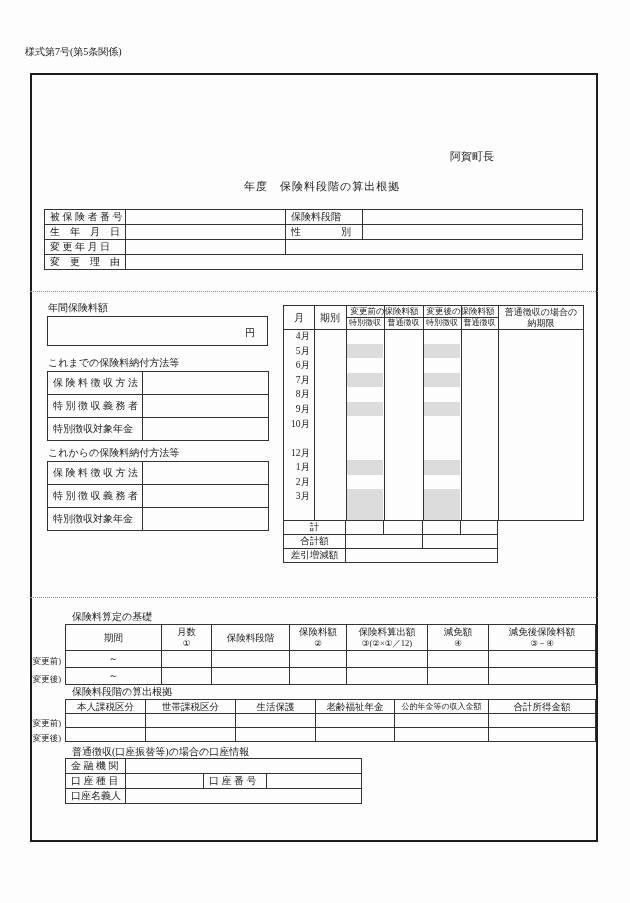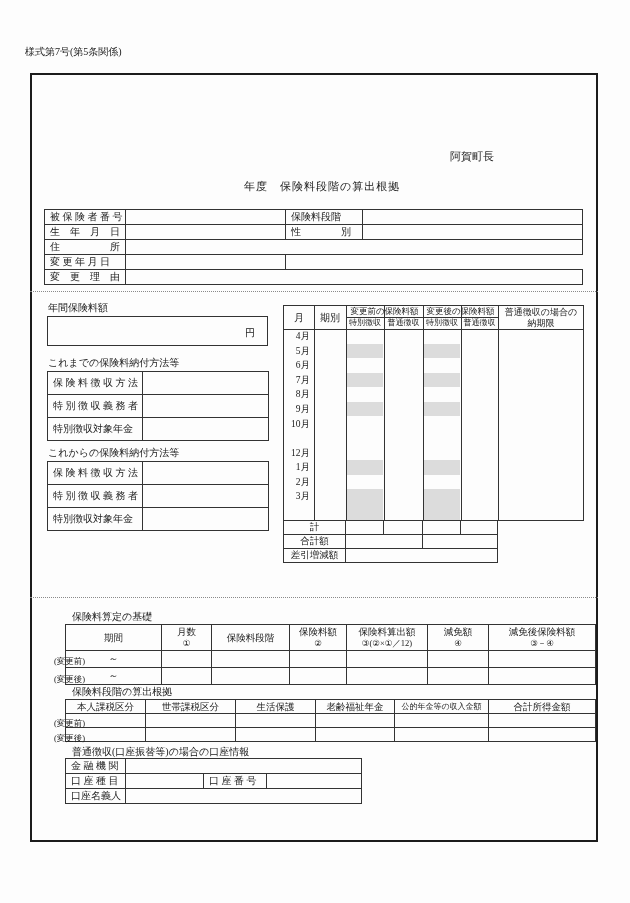--- a/index.html
+++ b/index.html
@@ -28,21 +28,21 @@
   .b2{left:140px;width:36px;}
   .shaded .band{background:var(--shade,#dcdcdc);}
   
   #monthly-bottom td{text-align:center;padding:0;}
   #monthly-bottom td.lab{font-size:9.5px;}
   
   table.hdr2 th{text-align:center;padding:0;}
   th .l1{display:block;font-size:9.5px;line-height:12px;}
   th .l2{display:block;font-size:8.5px;line-height:11px;}
   tr.dash td{border-top:1px dashed #999;}
-  .rowlab{position:absolute;left:30px;width:34px;font-size:8.5px;line-height:10px;white-space:nowrap;margin-left:24px;}
+  .rowlab{position:absolute;left:30px;width:34px;font-size:8.5px;line-height:10px;white-space:nowrap;}
   .tilde{text-align:center !important;padding:0 !important;}
   .small-th{font-size:8px !important;}
 </style>
 </head>
 <body>
 
 <div id="page">
 
   <div class="abs t10" style="left:25px;top:46px;">様式第7号(第5条関係)</div>
 
@@ -63,24 +63,20 @@
       <td>被 保 険 者 番 号</td>
       <td class="val"></td>
       <td>保険料段階</td>
       <td class="val"></td>
     </tr>
     <tr style="height:15px;">
       <td>生　年　月　日</td>
       <td class="val"></td>
       <td>性　　　　別</td>
       <td class="val"></td>
-    </tr>
-    <tr style="height:15px;">
-      <td>住　　　　　所</td>
-      <td class="val" colspan="3"></td>
     </tr>
     <tr style="height:15px;">
       <td>変 更 年 月 日</td>
       <td class="val"></td>
       <td class="ghost" colspan="2"></td>
     </tr>
     <tr style="height:15px;">
       <td>変　更　理　由</td>
       <td class="val" colspan="3"></td>
     </tr>

